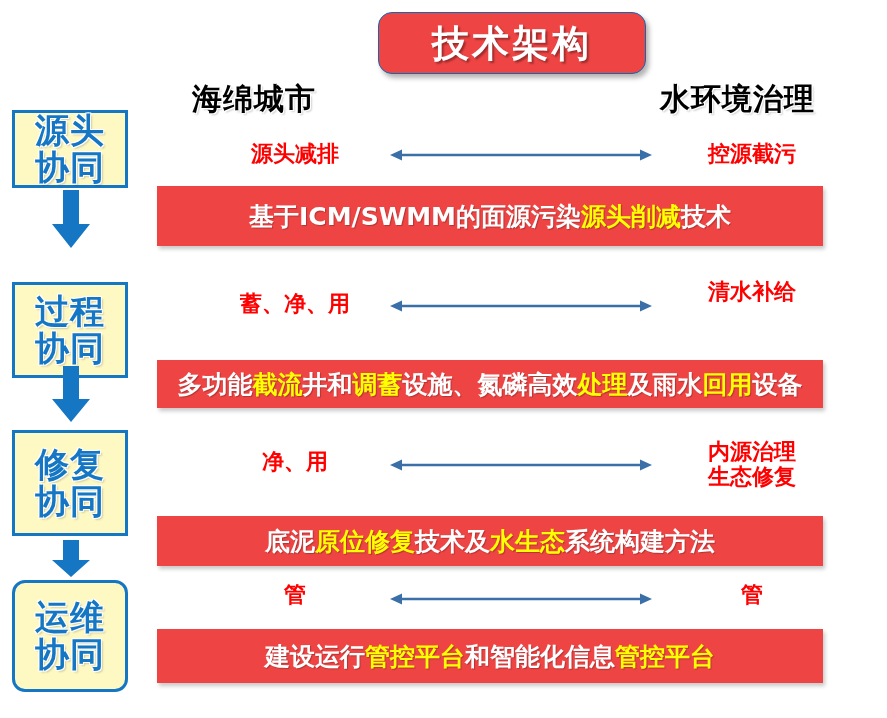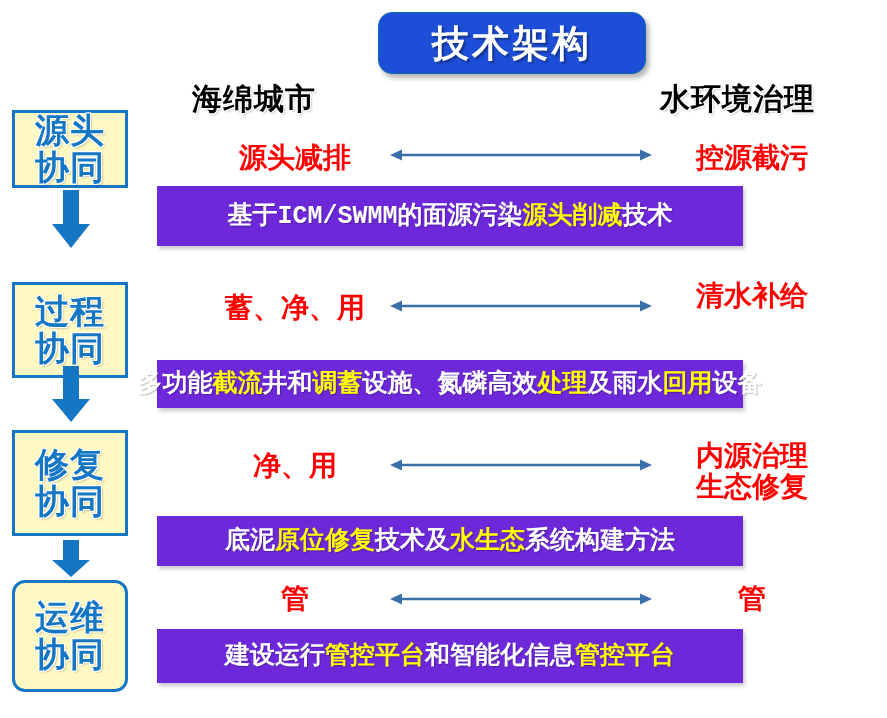--- a/index.html
+++ b/index.html
@@ -16,21 +16,21 @@
   }
 
   
   .title-badge {
     position: absolute;
     left: 378px;
     top: 12px;
     width: 268px;
     height: 62px;
     border-radius: 14px;
-    background: #1d4ed8;
+    background: #ef4444;
     box-shadow: 3px 4px 5px rgba(0,0,0,0.30);
     border: 1px solid #0b6ab2;
     display: flex;
     align-items: center;
     justify-content: center;
     box-sizing: border-box;
   }
   .title-badge .title-text {
     color: #ffffff;
     font-size: 37px;
@@ -93,45 +93,44 @@
     position: absolute;
     left: 52px;
     width: 38px;
   }
   .down-arrow svg { display: block; width: 38px; }
 
   
   .tech-bar {
     position: absolute;
     left: 157px;
-    width: 586px;
-    background: #6d28d9;
+    width: 666px;
+    background: #ef4444;
     box-sizing: border-box;
     display: flex;
     align-items: center;
     justify-content: center;
     box-shadow: 2px 3px 4px rgba(0,0,0,0.22);
-    font-family: Liberation Mono, monospace;
   }
   .tech-bar .bar-text {
     font-size: 25px;
     font-weight: bold;
     color: #ffffff;
     letter-spacing: 0px;
     white-space: nowrap;
     line-height: 1;
     text-shadow: 1px 1px 1px rgba(0,0,0,0.25);
   }
   .tech-bar .hl { color: #ffff00; }
 
   
   .kw-left, .kw-right {
     position: absolute;
     color: #ff0000;
-    font-size: 28px;
+    font-size: 22px;
     font-weight: bold;
     line-height: 1.12;
     white-space: nowrap;
     text-shadow:
        1px  1px 0 #ffffff,
       -1px  1px 0 #ffffff,
        1px -1px 0 #ffffff,
       -1px -1px 0 #ffffff;
     text-align: center;
   }

